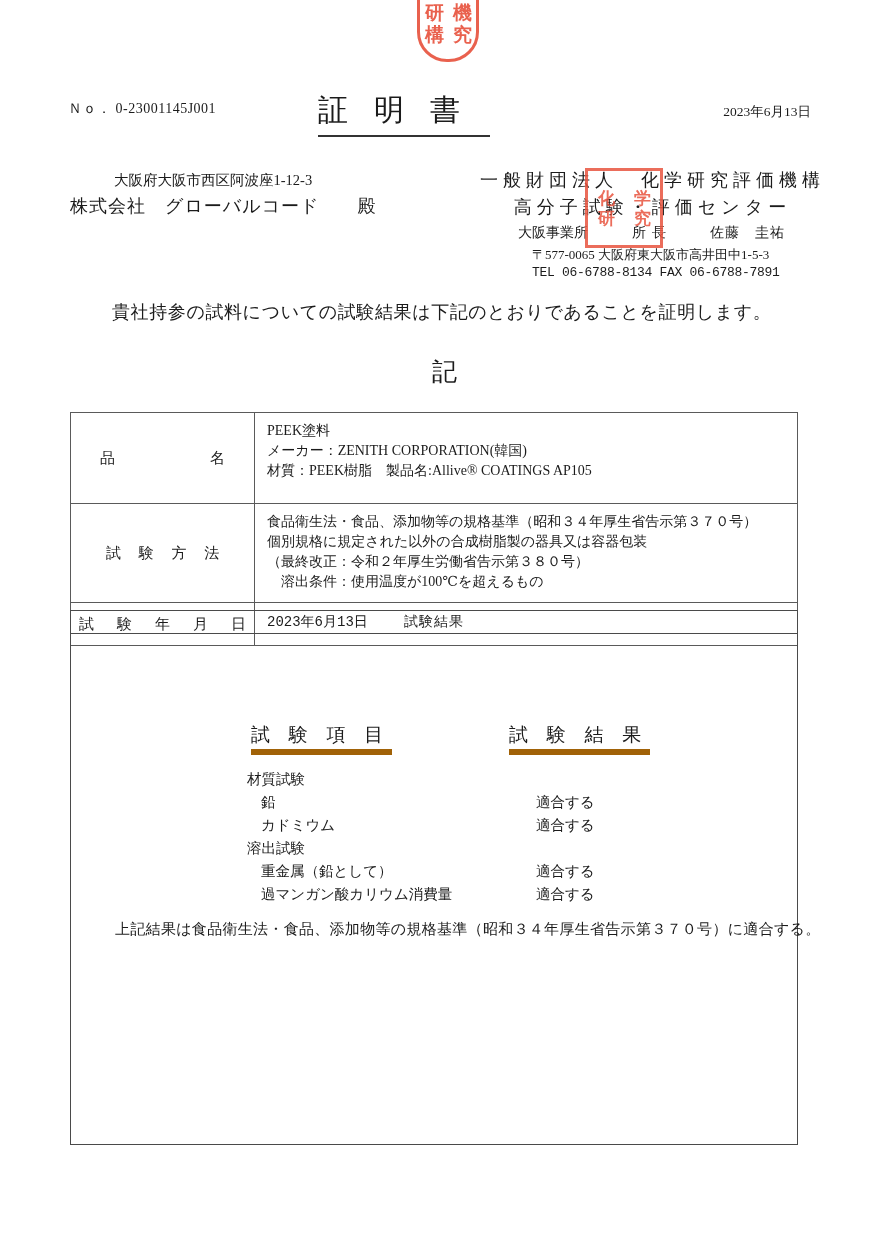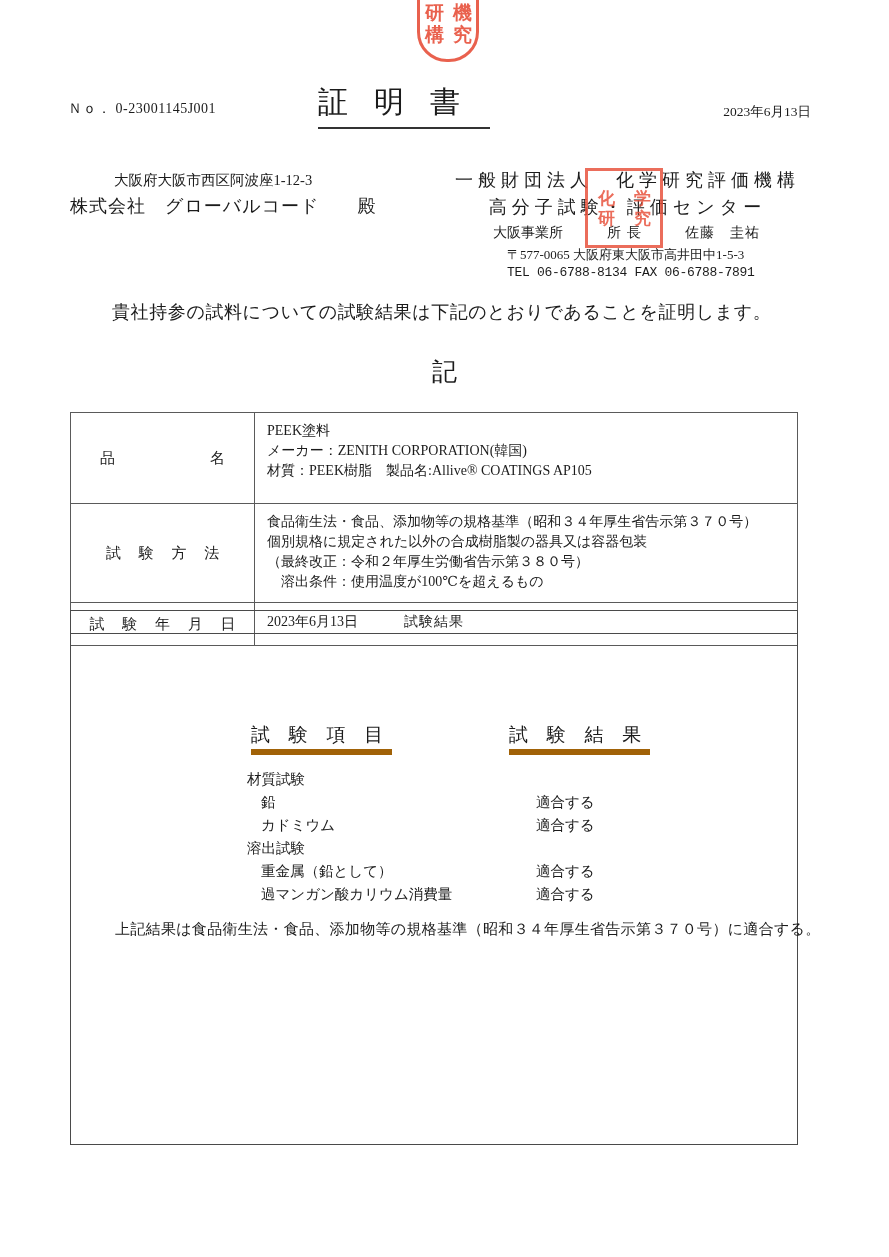--- a/index.html
+++ b/index.html
@@ -75,21 +75,21 @@
     position: absolute;
     left: 68px;
     top: 100px;
     font-size: 14px;
     letter-spacing: .5px;
     white-space: nowrap;
   }
   .title {
     position: absolute;
     left: 318px;
-    top: 82px;
+    top: 90px;
     font-size: 30px;
     letter-spacing: 26px;
     padding-bottom: 4px;
     border-bottom: 2px solid #333;
     padding-right: 4px;
     white-space: nowrap;
     font-family: "DejaVu Serif", serif;
   }
   .issue-date {
     position: absolute;
@@ -113,21 +113,21 @@
     left: 70px;
     top: 194px;
     font-size: 18px;
     white-space: nowrap;
     letter-spacing: 1px;
   }
 
   
   .issuer {
     position: absolute;
-    right: 89px;
+    right: 64px;
     top: 168px;
     text-align: left;
     white-space: nowrap;
     margin-left: 18px;
   }
   .issuer-org1 {
     font-size: 18px;
     letter-spacing: 5px;
     text-align: right;
   }
@@ -201,21 +201,21 @@
     padding-left: 7px;
     box-sizing: border-box;
   }
   .info-table td.value {
     padding: 8px 0 8px 12px;
     font-size: 14px;
     line-height: 20px;
   }
   .cell-h1 { height: 74px; }
   .cell-h2 { height: 82px; }
-  .cell-h3 { height: 26px; }
+  .cell-h3 { height: 26px; font-family: Liberation Mono, monospace; }
   .cell-h3 .value-inner { padding-top: 1px; }
 
   
   .results-box {
     position: absolute;
     left: 70px;
     top: 610px;
     width: 728px;
     height: 535px;
     border: 1px solid #4a4a4a;

